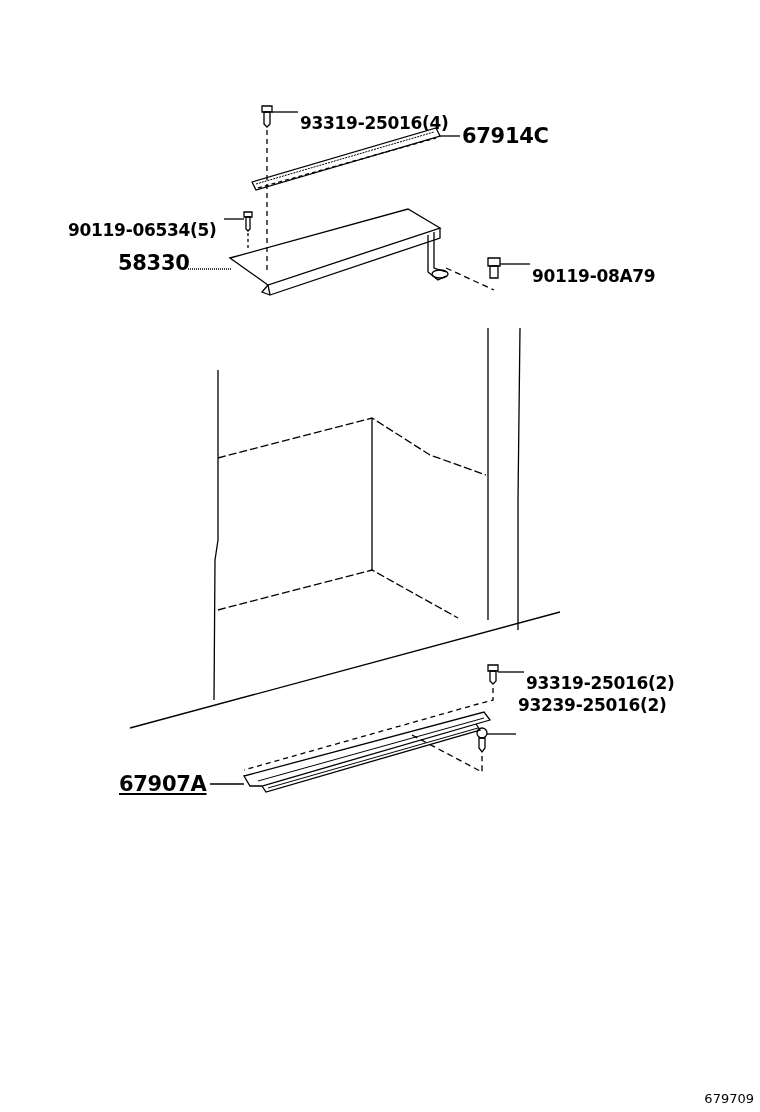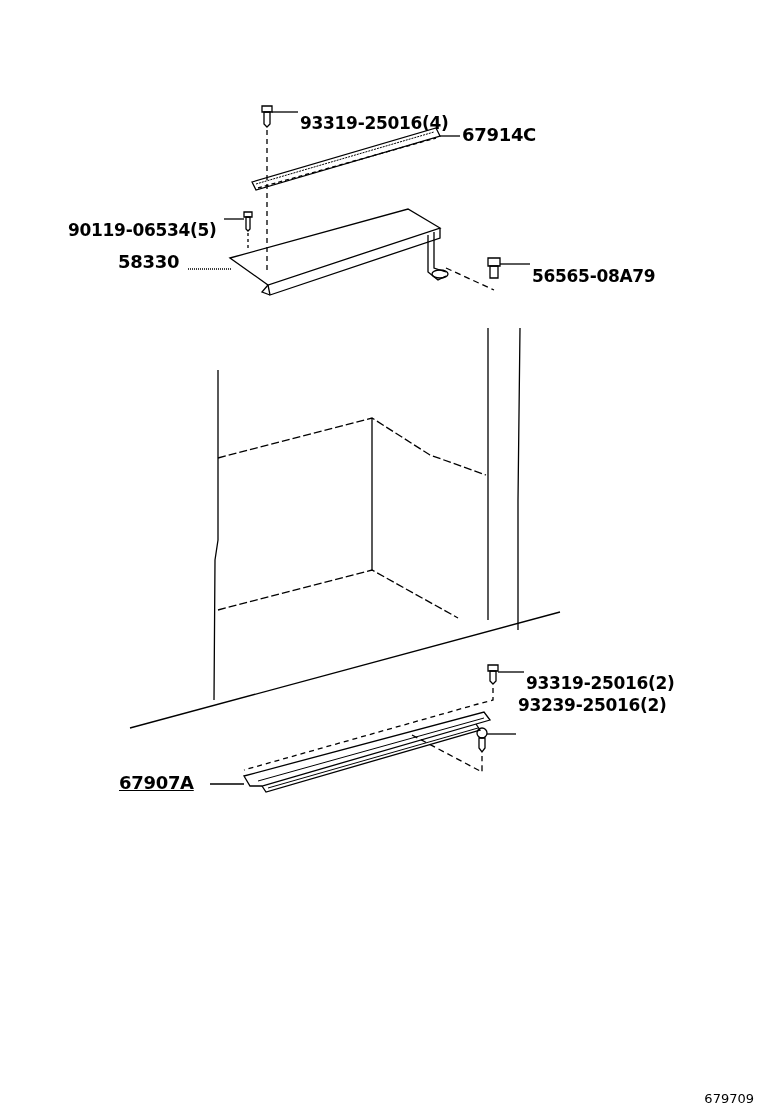--- a/index.html
+++ b/index.html
@@ -1,20 +1,20 @@
 <!DOCTYPE html>
 <html><head>
 <meta charset="utf-8">
 <style>
   html, body { margin:0; padding:0; background:#ffffff; }
   body { width:760px; height:1112px; position:relative; overflow:hidden; font-family:"DejaVu Sans", sans-serif; }
   svg.diagram { position:absolute; left:0; top:0; }
   .lbl { position:absolute; font-family:"DejaVu Sans", sans-serif; font-weight:bold; color:#000; white-space:nowrap; line-height:1; }
   .lbl.small { font-size:17px; letter-spacing:-0.3px;margin-top:11px; }
-  .lbl.big { font-size:18px; letter-spacing:-0.3px; }
+  .lbl.big { font-size:21px; letter-spacing:-0.3px; }
   .fig-id { position:absolute; right:6px; bottom:6px; font-family:"DejaVu Sans", sans-serif; font-size:13px; color:#000;text-align:center; }
 </style>
 </head>
 <body>
 
 <svg class="diagram" width="760" height="1112" viewBox="0 0 760 1112" xmlns="http://www.w3.org/2000/svg">
   <g fill="none" stroke="#000" stroke-width="1.3">
 
     <g>
       <path d="M262 106 h10 v6 h-10 z"></path>
@@ -85,18 +85,18 @@
       <line x1="487" y1="734" x2="516" y2="734"></line>
     </g>
     <path d="M412 735 L482 772 L482 756" stroke-dasharray="6,4"></path>
   </g>
 </svg>
 
 <div class="lbl small" style="left:300px;top:104px;">93319-25016(4)</div>
 <div class="lbl big" style="left:462px;top:126px;">67914C</div>
 <div class="lbl small" style="left:68px;top:211px;">90119-06534(5)</div>
 <div class="lbl big" style="left:118px;top:253px;">58330</div>
-<div class="lbl small" style="left:532px;top:257px;">56565-08A79</div>
+<div class="lbl small" style="left:532px;top:257px;">90119-08A79</div>
 <div class="lbl small" style="left:526px;top:664px;">93319-25016(2)</div>
 <div class="lbl small" style="left:518px;top:686px;">93239-25016(2)</div>
 <div class="lbl big" style="left:119px;top:774px;text-decoration:underline;">67907A</div>
 
 <div class="fig-id">679709</div>
 
 </body></html>

